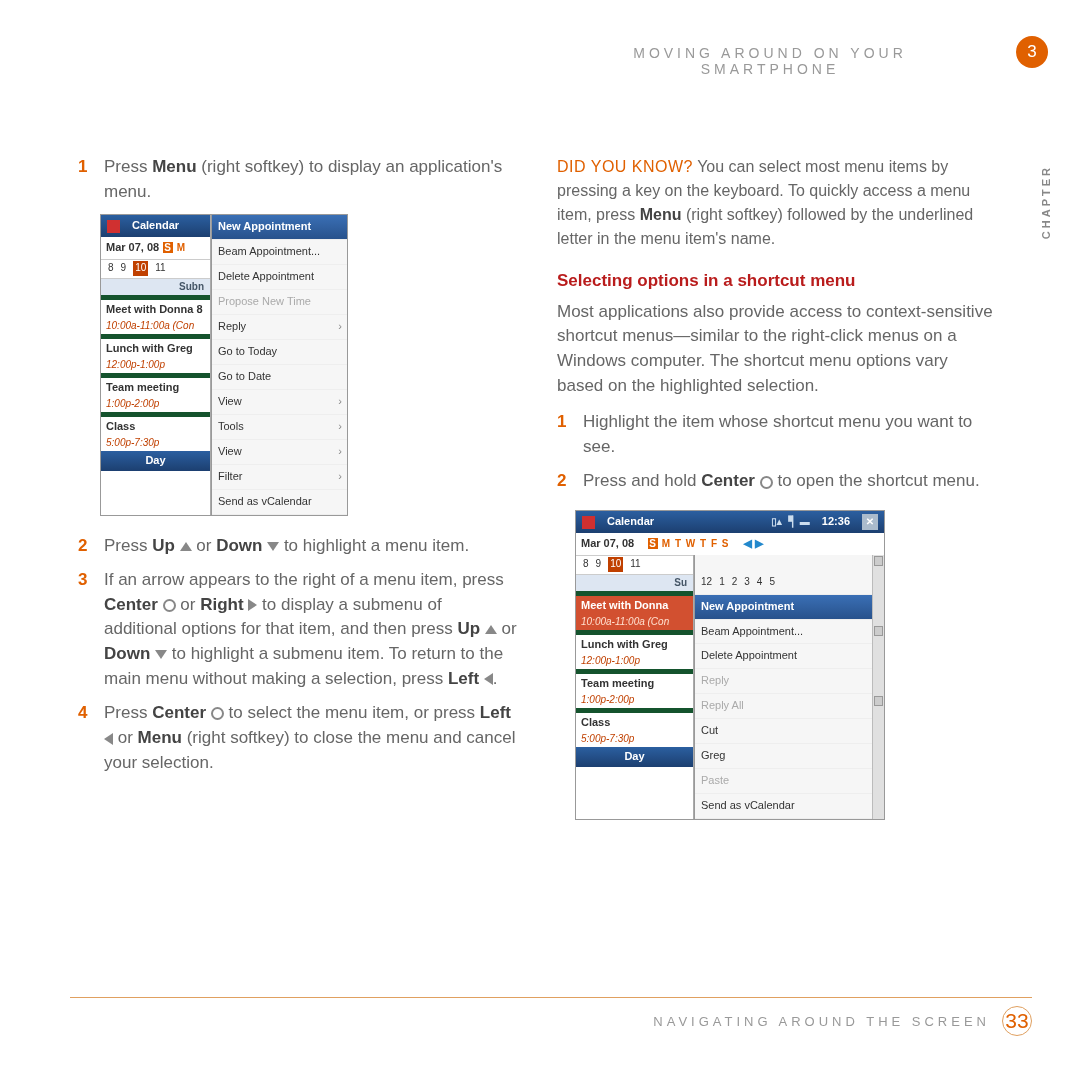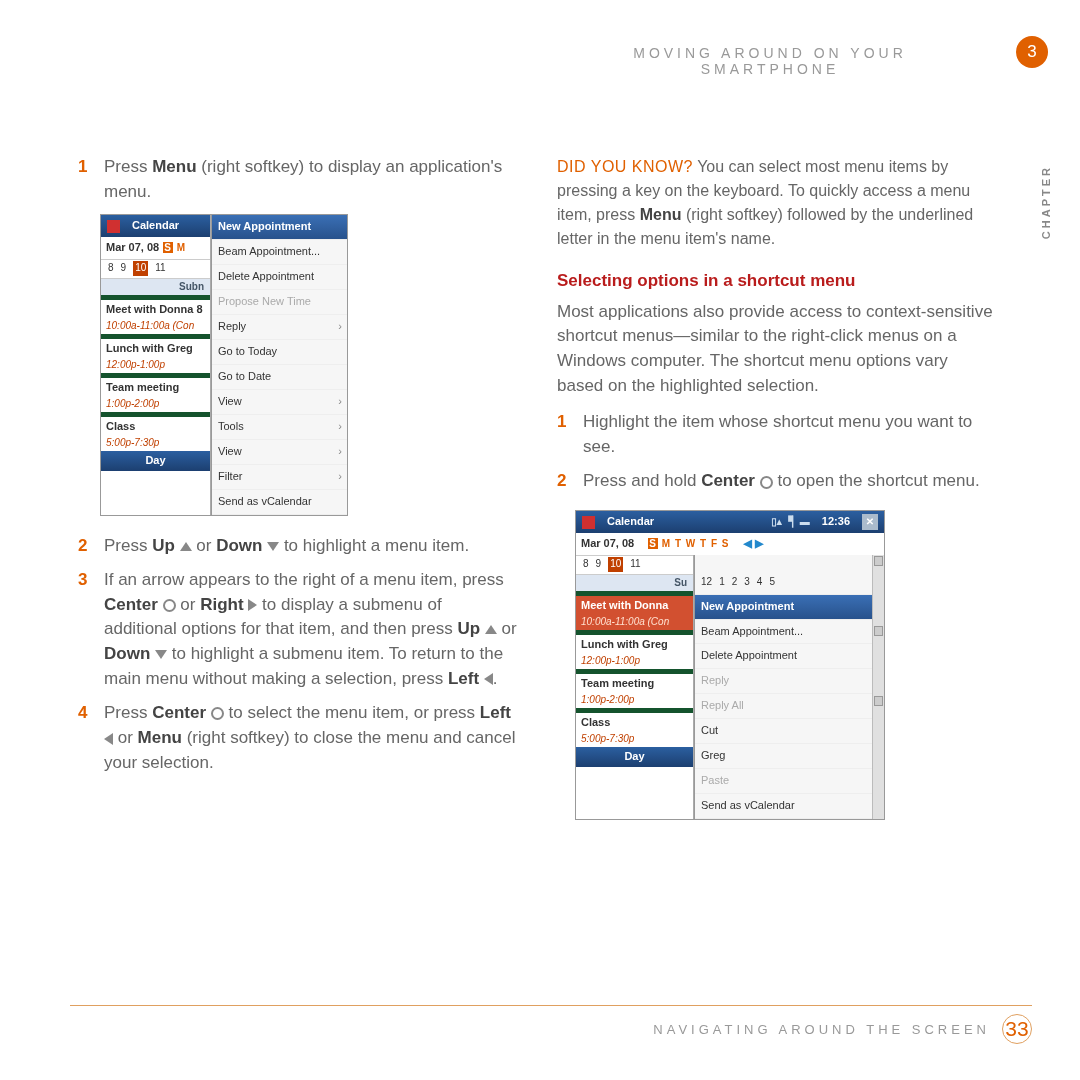--- a/index.html
+++ b/index.html
@@ -99,21 +99,21 @@
   .m-menu .sel { background: linear-gradient(#3a6fb5,#28528c); color:#fff; font-weight:bold;}
   .m-menu .dis { color:#aaa;}
   .m-menu .sub::after{content:"›"; position:absolute; right:5px; color:#888;}
   .m-x { margin-left:auto; width:16px; height:16px; background:#abc; color:#fff; text-align:center; line-height:16px; font-size:10px;}
   .m-sig { display:inline-block; color:#cde; font-size:10px;}
   .m-scroll{width:12px; background:#e0e0e0; border-left:1px solid #bbb;}
   .m-scroll div{height:10px; background:#ccc; border:1px solid #999; margin:1px;}
 
   .footer {
     position: absolute;
-    bottom: 36px;
+    bottom: 44px;
     left: 70px;
     right: 48px;
     border-top: 1px solid #e0a060;
     padding-top: 8px;
     text-align: right;
     font-size: 13px;
     letter-spacing: 4px;
     color: #999;
     display:flex;
     justify-content:flex-end;

